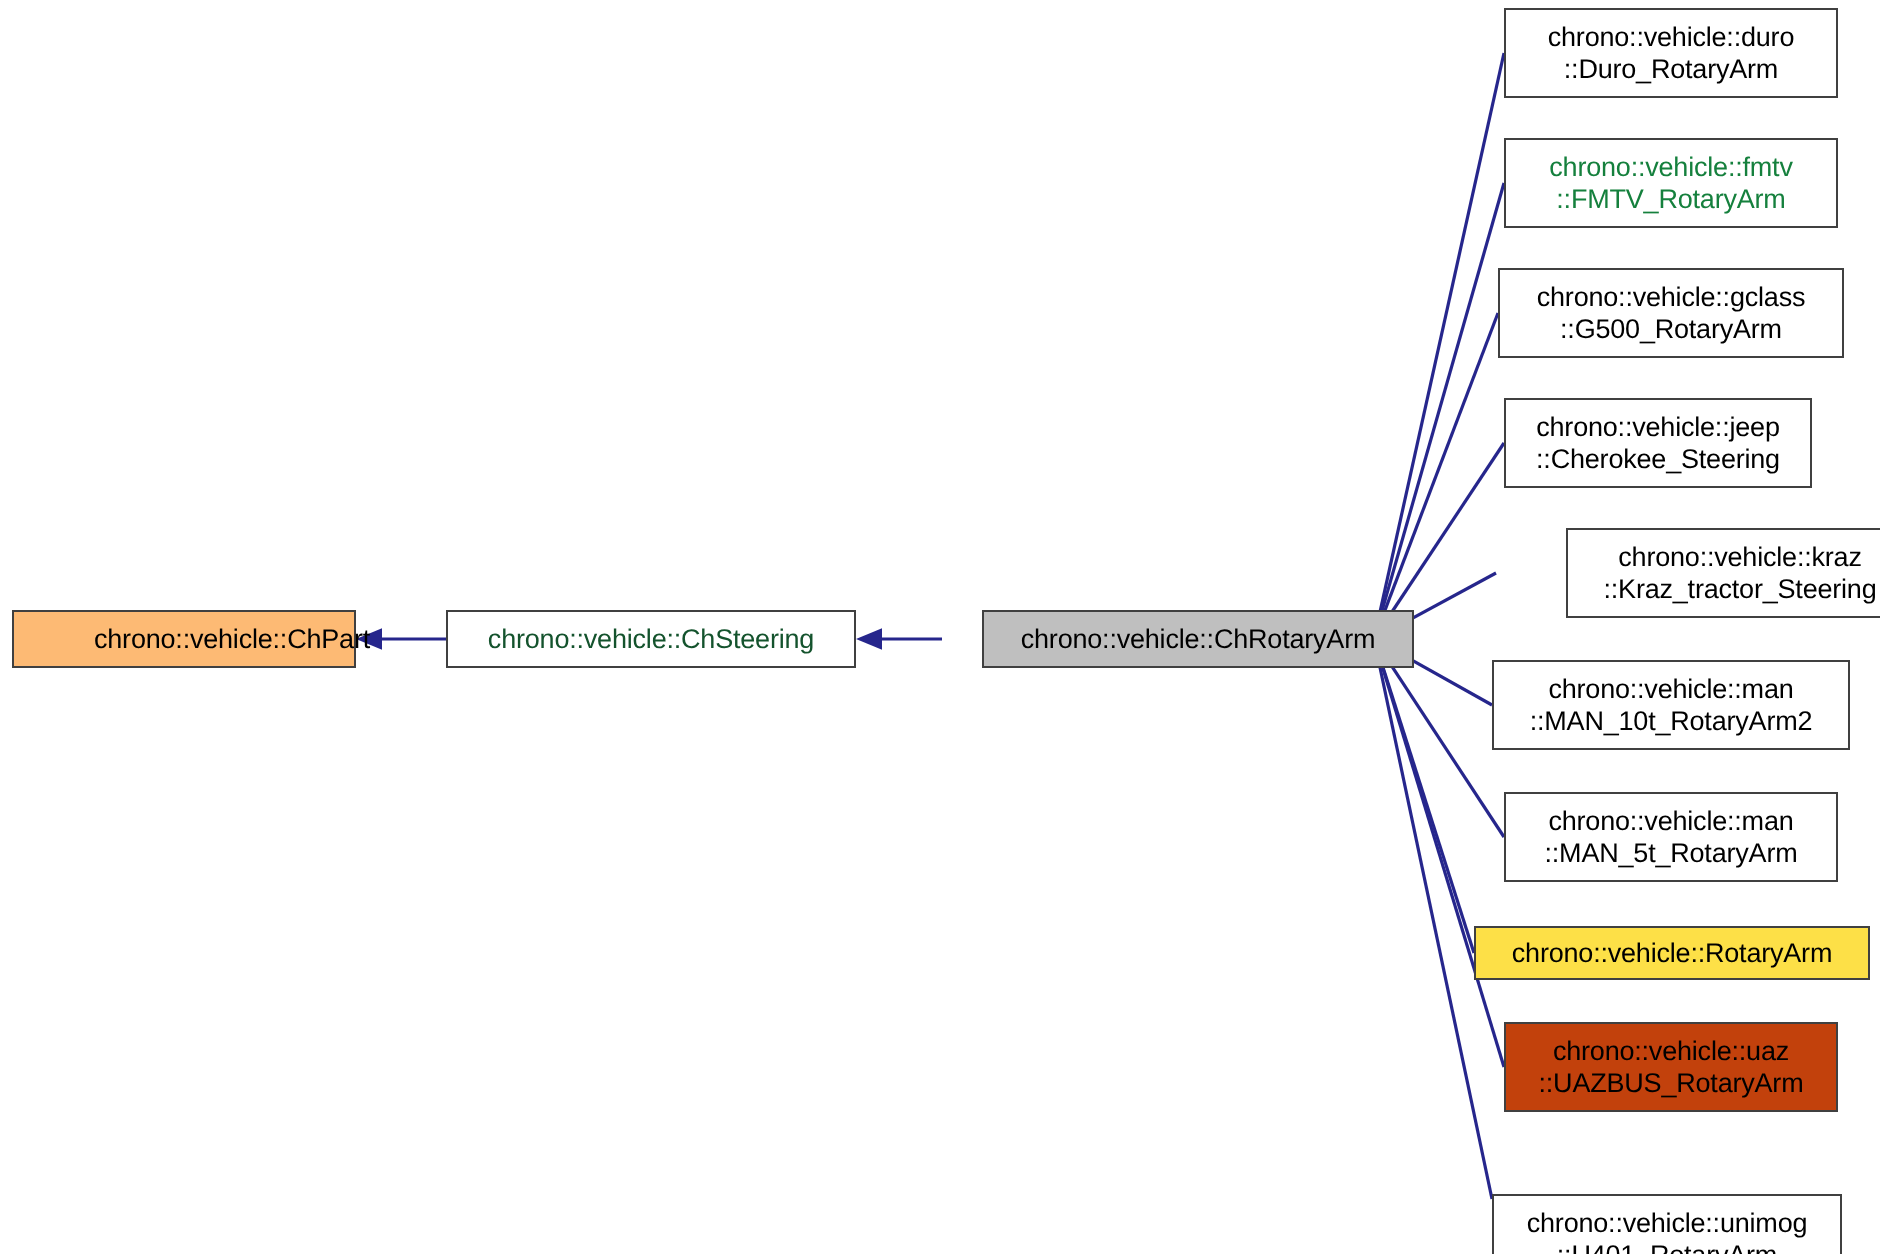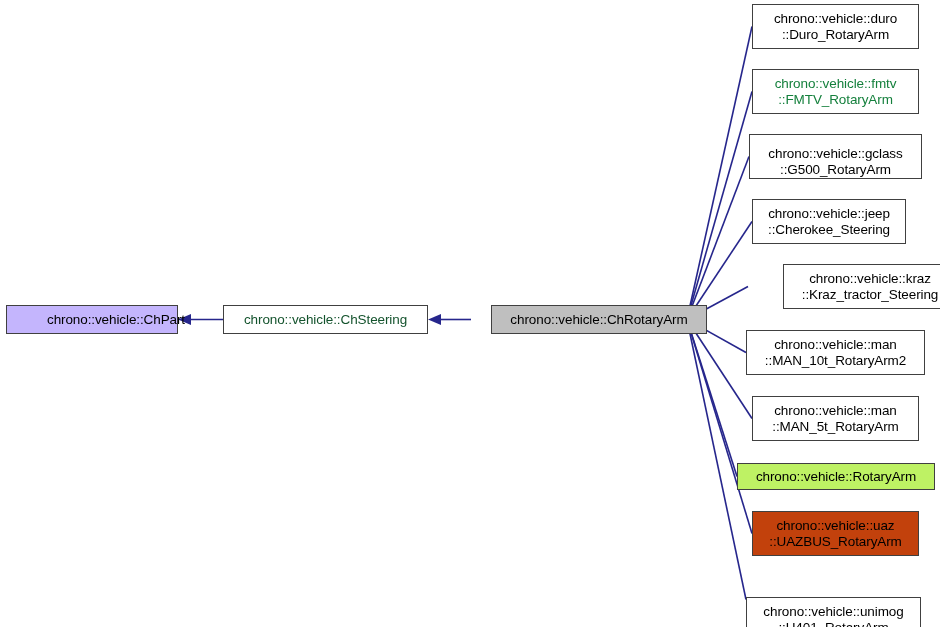--- a/index.html
+++ b/index.html
@@ -74,36 +74,36 @@
       <line x1="693.5860903683183" y1="329.53112225328476" x2="752" y2="418.5" stroke="#26268c" stroke-width="1.6"></line>
       <polygon points="687,319.5 689.6209262183667,333.3307897734684 698.6489362463229,327.40330844198195" fill="#26268c"></polygon>
       <line x1="690.6414498365152" y1="330.9341524866578" x2="737" y2="476.5" stroke="#26268c" stroke-width="1.6"></line>
       <polygon points="687,319.5 685.7995353705621,333.5256509536445 696.0902726085542,330.2483461007808" fill="#26268c"></polygon>
       <line x1="690.4875337396983" y1="330.98203415839134" x2="752" y2="533.5" stroke="#26268c" stroke-width="1.6"></line>
       <polygon points="687,319.5 685.6112461800637,333.50826052112154 695.945076922616,330.36948015539303" fill="#26268c"></polygon>
       <line x1="689.4742392309776" y1="331.2421522826053" x2="746" y2="599.5" stroke="#26268c" stroke-width="1.6"></line>
       <polygon points="687,319.5 684.3964573063865,333.33407262676224 694.9643943607314,331.1072573188825" fill="#26268c"></polygon>
     </svg>
   <div id="nodes">
-      <div class="node" style="left: 6px; top: 305px; width: 172px; height: 29px; border-color: rgb(64, 64, 64); background: #c4b5fd; color: rgb(0, 0, 0); padding-left: 48px;"><span class="label">chrono::vehicle::ChPart</span></div>
+      <div class="node" style="left: 6px; top: 305px; width: 172px; height: 29px; border-color: rgb(64, 64, 64); background: #fdba74; color: rgb(0, 0, 0); padding-left: 48px;"><span class="label">chrono::vehicle::ChPart</span></div>
       <div class="node" style="left: 223px; top: 305px; width: 205px; height: 29px; border-color: rgb(64, 64, 64); background: rgb(255, 255, 255); color: #14532d;"><span class="label">chrono::vehicle::ChSteering</span></div>
       <div class="node current" style="left: 471px; top: 305px; width: 216px; height: 29px; border-color: rgb(64, 64, 64); background: rgb(191, 191, 191); color: rgb(0, 0, 0);"><span class="label">chrono::vehicle::ChRotaryArm</span></div>
       <div class="node" style="left: 752px; top: 4px; width: 167px; height: 45px; border-color: rgb(64, 64, 64); background: rgb(255, 255, 255); color: rgb(0, 0, 0);"><span class="label">chrono::vehicle::duro
 ::Duro_RotaryArm</span></div>
       <div class="node" style="left: 752px; top: 69px; width: 167px; height: 45px; border-color: rgb(64, 64, 64); background: rgb(255, 255, 255); color: #15803d;"><span class="label">chrono::vehicle::fmtv
 ::FMTV_RotaryArm</span></div>
-      <div class="node" style="left: 749px; top: 134px; width: 173px; height: 45px; border-color: rgb(64, 64, 64); background: rgb(255, 255, 255); color: rgb(0, 0, 0); align-items: flex-end;"><span class="label">chrono::vehicle::gclass
+      <div class="node" style="left: 749px; top: 134px; width: 173px; height: 45px; border-color: rgb(64, 64, 64); background: rgb(255, 255, 255); color: rgb(0, 0, 0);"><span class="label">chrono::vehicle::gclass
 ::G500_RotaryArm</span></div>
       <div class="node" style="left: 752px; top: 199px; width: 154px; height: 45px; border-color: rgb(64, 64, 64); background: rgb(255, 255, 255); color: rgb(0, 0, 0);"><span class="label">chrono::vehicle::jeep
 ::Cherokee_Steering</span></div>
       <div class="node" style="left: 748px; top: 264px; width: 174px; height: 45px; border-color: rgb(64, 64, 64); background: rgb(255, 255, 255); color: rgb(0, 0, 0); margin-left: 35px;"><span class="label">chrono::vehicle::kraz
 ::Kraz_tractor_Steering</span></div>
       <div class="node" style="left: 746px; top: 330px; width: 179px; height: 45px; border-color: rgb(64, 64, 64); background: rgb(255, 255, 255); color: rgb(0, 0, 0);"><span class="label">chrono::vehicle::man
 ::MAN_10t_RotaryArm2</span></div>
       <div class="node" style="left: 752px; top: 396px; width: 167px; height: 45px; border-color: rgb(64, 64, 64); background: rgb(255, 255, 255); color: rgb(0, 0, 0);"><span class="label">chrono::vehicle::man
 ::MAN_5t_RotaryArm</span></div>
-      <div class="node" style="left: 737px; top: 463px; width: 198px; height: 27px; border-color: rgb(64, 64, 64); background: #bef264; color: rgb(0, 0, 0);"><span class="label">chrono::vehicle::RotaryArm</span></div>
+      <div class="node" style="left: 737px; top: 463px; width: 198px; height: 27px; border-color: rgb(64, 64, 64); background: #fde047; color: rgb(0, 0, 0);"><span class="label">chrono::vehicle::RotaryArm</span></div>
       <div class="node" style="left: 752px; top: 511px; width: 167px; height: 45px; border-color: rgb(64, 64, 64); background: #c2410c; color: rgb(0, 0, 0);"><span class="label">chrono::vehicle::uaz
 ::UAZBUS_RotaryArm</span></div>
       <div class="node" style="left: 746px; top: 597px; width: 175px; height: 45px; border-color: rgb(64, 64, 64); background: rgb(255, 255, 255); color: rgb(0, 0, 0);"><span class="label">chrono::vehicle::unimog
 ::U401_RotaryArm</span></div>
     </div>
 </div>
 
 </body></html>

